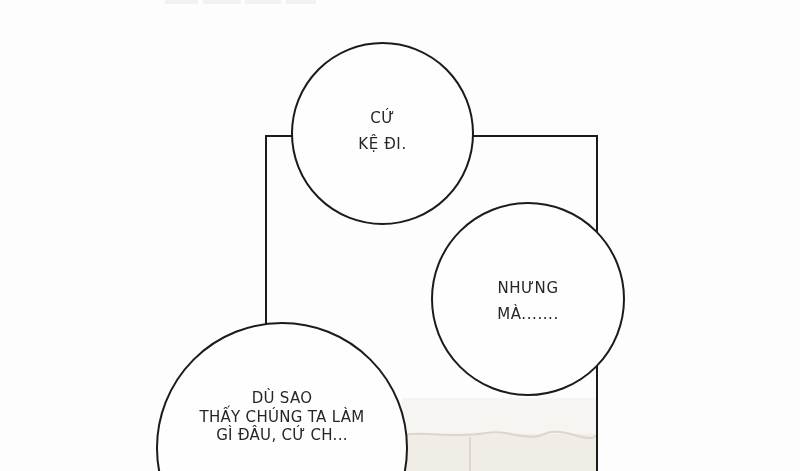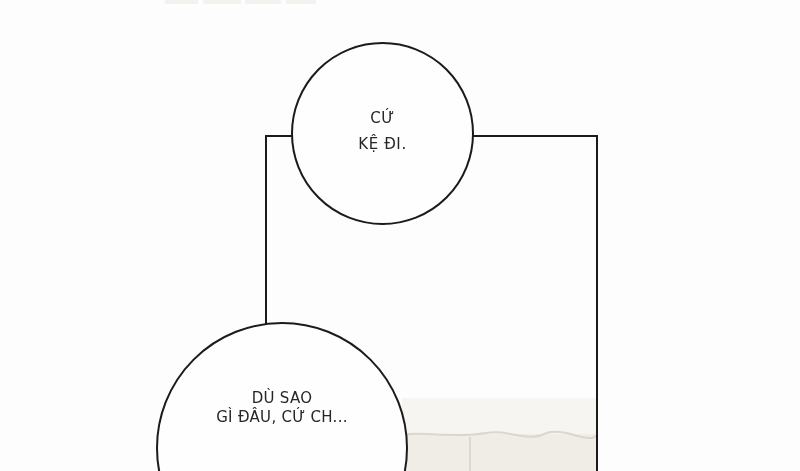--- a/index.html
+++ b/index.html
@@ -91,21 +91,28 @@
     <path d="M68,39 L68,73" fill="none" stroke="#ddd8cf" stroke-width="2"></path>
   </svg>
 
   <div class="bubble bubble-top">
     <div class="btext">
       <div class="bline">CỨ</div>
       <div class="bline">KỆ ĐI.</div>
     </div>
   </div>
 
+  <div class="bubble bubble-right">
+    <div class="btext">
+      <div class="bline">NHƯNG</div>
+      <div class="bline">MÀ.......</div>
+    </div>
+  </div>
 
   <div class="bubble bubble-bottom">
     <div class="btext">
       <div class="bline">DÙ SAO</div>
+      <div class="bline">THẤY CHÚNG TA LÀM</div>
       <div class="bline">GÌ ĐÂU, CỨ CH...</div>
     </div>
   </div>
 
 </div>
 
 </body></html>

